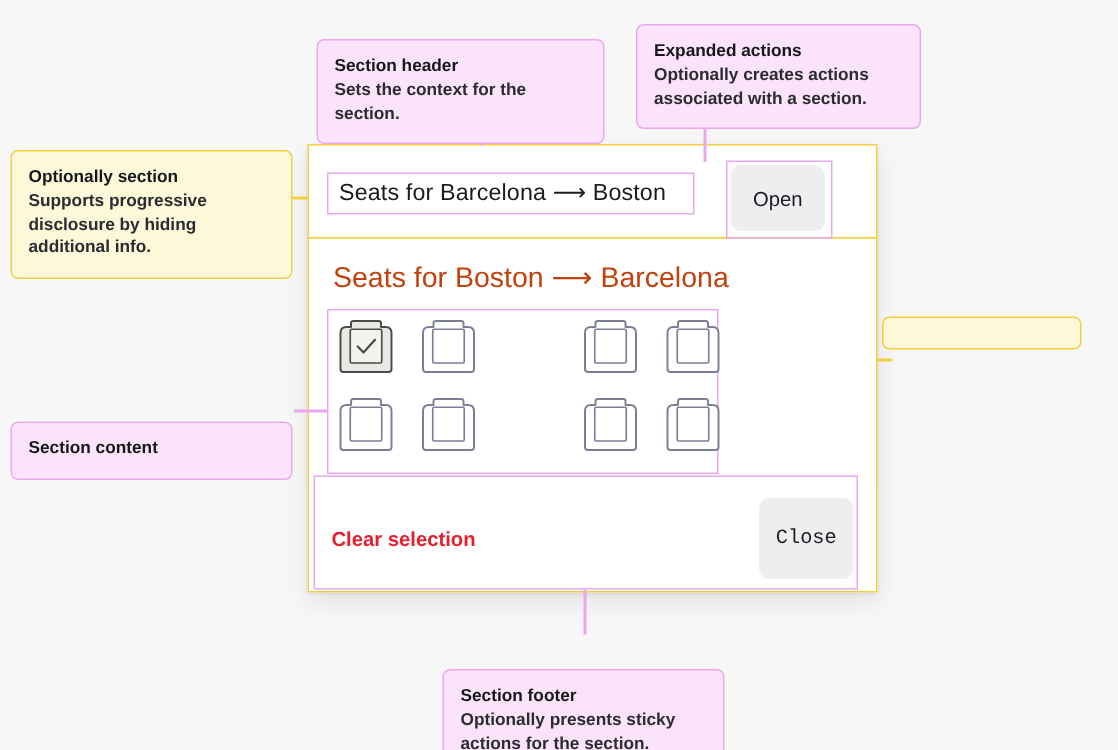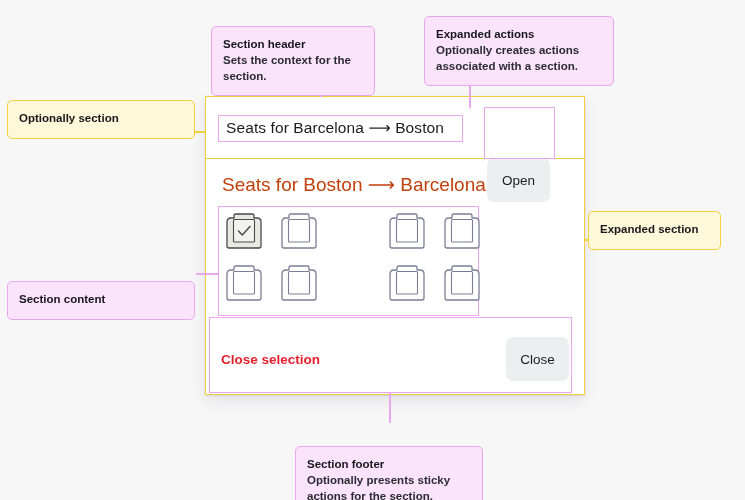--- a/index.html
+++ b/index.html
@@ -83,21 +83,20 @@
     position:absolute;
     left:487px;top:110px;
     width:63px;height:44px;
     background:#eceef0;
     border:none;border-radius:7px;
     font-family:"Liberation Sans", sans-serif;
     font-size:13.5px;color:#1b1c20;
     display:flex;align-items:center;justify-content:center;
     z-index:6;
     cursor:pointer;
-    margin-top:48px;
   }
   .open-outline{
     position:absolute;left:484px;top:107px;width:69px;height:50px;
     border:1.6px solid #e9a8ee;z-index:7;pointer-events:none;
   }
   .exp-title{
     position:absolute;left:222px;top:173px;
     font-size:19px;color:#c2410c;white-space:nowrap;z-index:6;
   }
 
@@ -136,22 +135,22 @@
   .footer-outline{
     position:absolute;left:209px;top:317px;width:363px;height:76px;
     border:1.7px solid #e9a8ee;box-sizing:border-box;z-index:7;pointer-events:none;
   }
   .clear-link{
     font-size:13.5px;font-weight:700;color:#e5202e;
     background:none;border:none;cursor:pointer;padding:0;
     font-family:"Liberation Sans", sans-serif;
   }
   .close-btn{
-    width:63px;height:44px;background:#eceef0;border:none;border-radius:7px;
-    font-family:Liberation Sans, sans-serif;font-size:13.5px;color:#1b1c20;
+    width:63px;height:54px;background:#eceef0;border:none;border-radius:7px;
+    font-family:Liberation Mono, monospace;font-size:13.5px;color:#1b1c20;
     display:flex;align-items:center;justify-content:center;cursor:pointer;
   }
 
   
   .yellow-frame{
     position:absolute;border:1.6px solid #f2cf3d;box-sizing:border-box;z-index:3;
     pointer-events:none;
   }
 </style>
 </head>
@@ -165,21 +164,21 @@
   <div class="conn yellow" style="left:584px;top:239px;width:11px;height:1.6px;"></div>
   <div class="conn pink" style="left:196px;top:273px;width:22px;height:1.6px;"></div>
   <div class="conn pink" style="left:389px;top:393px;width:1.6px;height:30px;"></div>
 
   <div class="card">
 
     <div class="section-collapsed"></div>
 
     <div class="section-expanded">
       <div class="footer">
-        <button class="clear-link">Close selection</button>
+        <button class="clear-link">Clear selection</button>
         <button class="close-btn">Close</button>
       </div>
     </div>
   </div>
 
   <div class="collapsed-title-box">
     <span class="hdr-title">Seats for Barcelona ⟶ Boston</span>
   </div>
 
   <button class="open-btn">Open</button>
@@ -261,36 +260,36 @@
              L39 36 Q39 38 37 38 L7 38 Q5 38 5 36 Z" fill="#ffffff" stroke="#7b7f96" stroke-width="1.3" stroke-linejoin="round"></path>
     <path d="M12.5 9.5 L31.5 9.5 Q32.5 9.5 32.5 10.5 L32.5 31 Q32.5 32 31.5 32 L12.5 32
              Q11.5 32 11.5 31 L11.5 10.5 Q11.5 9.5 12.5 9.5 Z" fill="#ffffff" stroke="#7b7f96" stroke-width="1.1" stroke-linejoin="round"></path>
 
   </svg>
       </button>
     </div>
 
   <div class="footer-outline"></div>
 
-  <div class="callout pink" style="left:211px;top:26px;width:164px;">
+  <div class="callout pink" style="left:211px;top:26px;width:192px;">
     <div class="c-title">Section header</div>
     <div class="c-body">Sets the context for the section.</div>
   </div>
 
   <div class="callout pink" style="left:424px;top:16px;width:190px;">
     <div class="c-title">Expanded actions</div>
     <div class="c-body">Optionally creates actions associated with a section.</div>
   </div>
 
   <div class="callout yellow" style="left:7px;top:100px;width:188px;">
     <div class="c-title">Optionally section</div>
+    <div class="c-body">Supports progressive disclosure by hiding additional info.</div>
   </div>
 
   <div class="callout yellow" style="left:588px;top:211px;width:133px;">
-    <div class="c-title">Expanded section</div>
   </div>
 
   <div class="callout pink" style="left:7px;top:250px;width:188px;margin-top:31px;">
     <div class="c-title">Section content</div>
   </div>
 
   <div class="callout pink" style="left:295px;top:446px;width:188px;">
     <div class="c-title">Section footer</div>
     <div class="c-body">Optionally presents sticky actions for the section.</div>
   </div>

